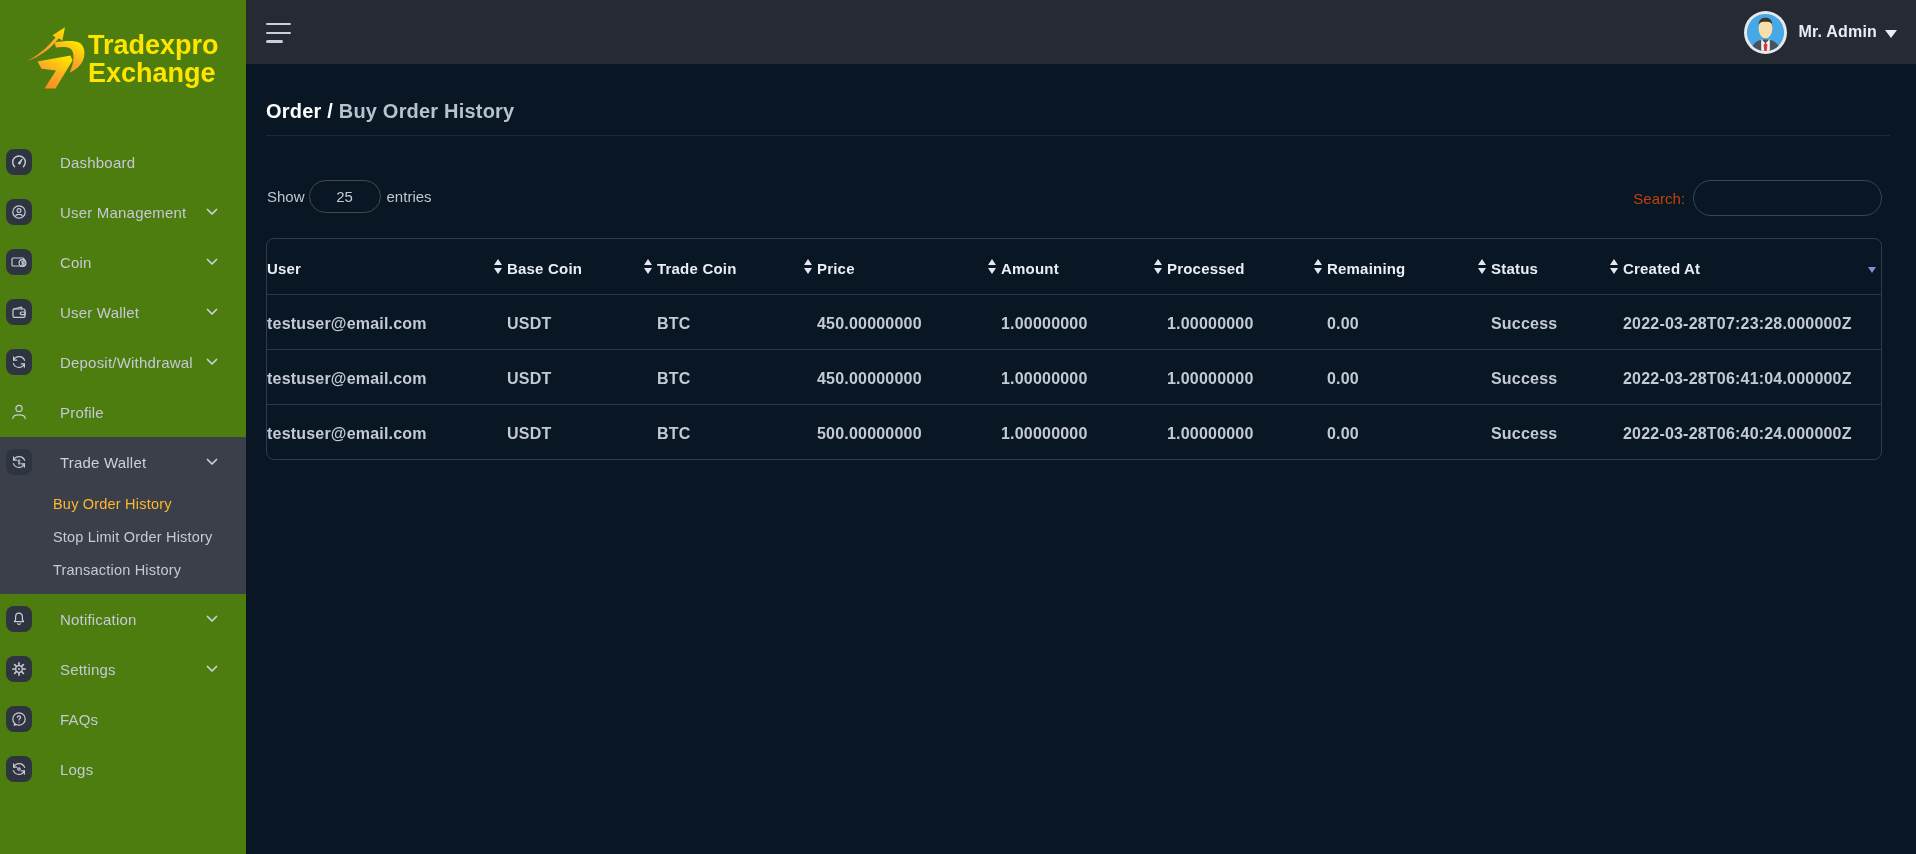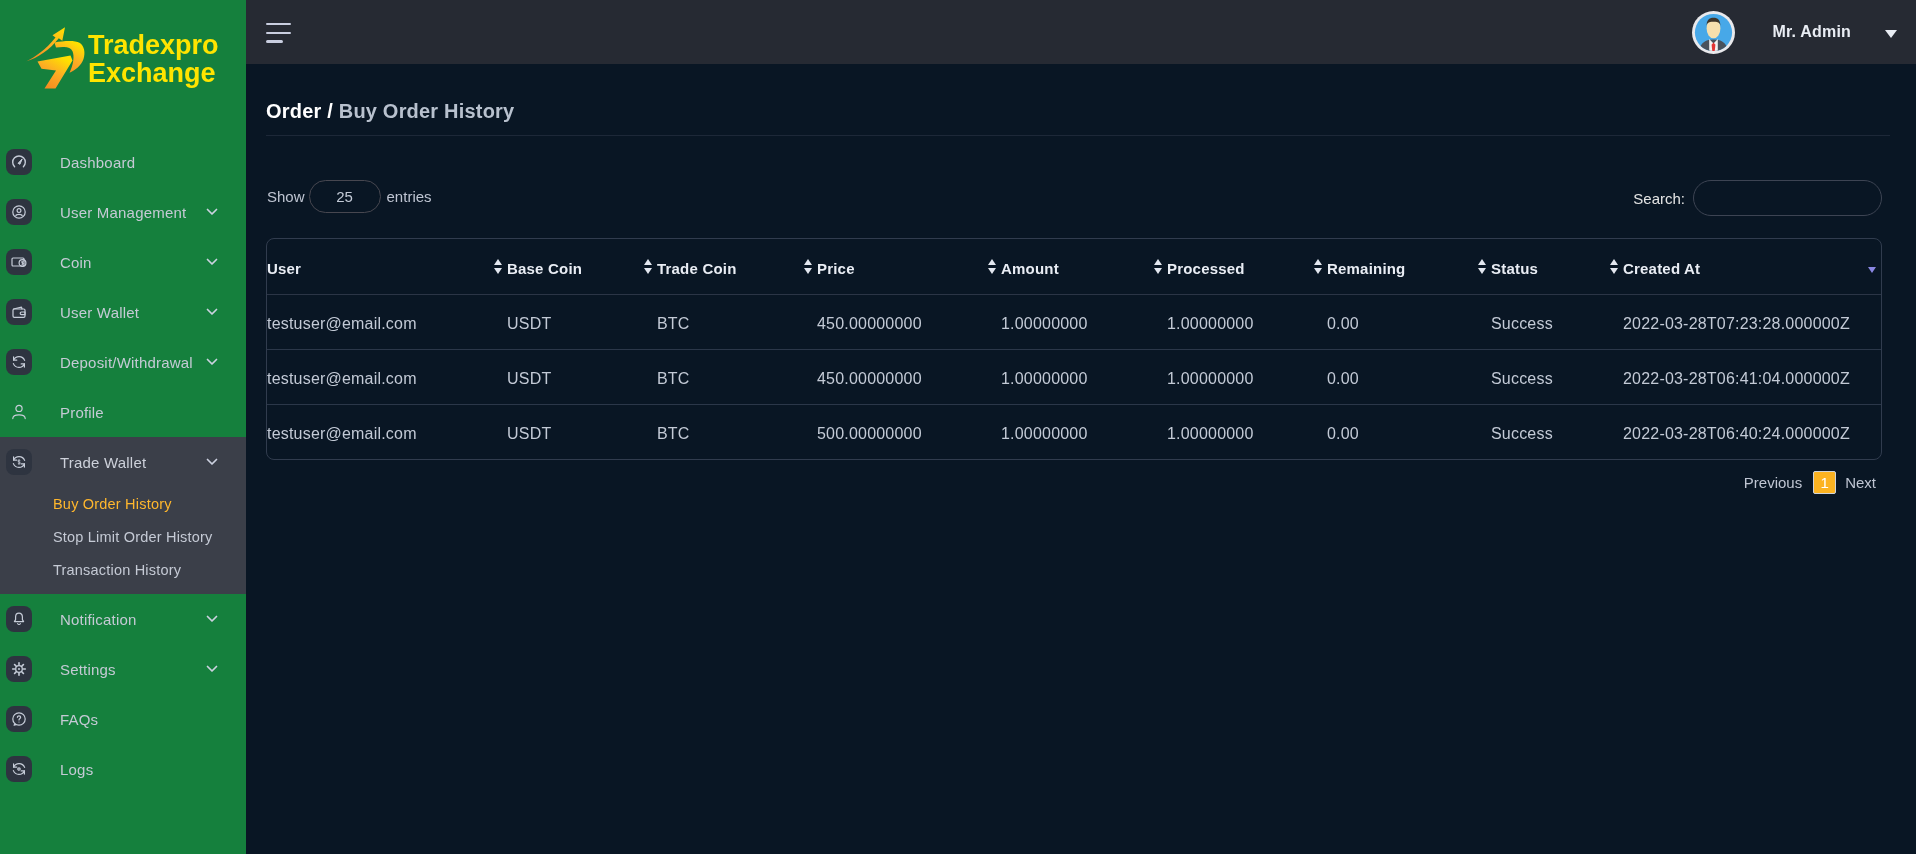--- a/index.html
+++ b/index.html
@@ -7,27 +7,27 @@
 html,body { width:1916px; height:854px; overflow:hidden; }
 body { font-family:"Liberation Sans", sans-serif; background:#091624; color:#c3cad6; }
 
 
 .topbar { position:fixed; left:0; top:0; width:1916px; height:64px; background:#262a33; z-index:5; }
 .burger { position:absolute; left:266px; top:22.5px; width:25px; height:20px; }
 .burger span { position:absolute; left:0; height:2.6px; background:#c9cee0; border-radius:2px; }
 .burger span:nth-child(1){ top:0; width:25px; }
 .burger span:nth-child(2){ top:9.1px; width:25px; }
 .burger span:nth-child(3){ top:17.6px; width:17px; }
-.userbox { position:absolute; right:19px; top:0; height:64px; display:flex; align-items:center;gap:26px; }
+.userbox { position:absolute; right:19px; top:0; height:64px; display:flex; align-items:center; }
 .avatar { width:43px; height:43px; }
 .uname { margin-left:11px; font-size:16px; font-weight:bold; color:#e9edf4; letter-spacing:.2px; }
 .caret { margin-left:8px; margin-top:3px; width:0; height:0; border-left:6.5px solid transparent; border-right:6.5px solid transparent; border-top:8.5px solid #e9edf4; }
 
 
-.sidebar { position:fixed; left:0; top:0; width:246px; height:854px; background:#15803d; z-index:6; }
+.sidebar { position:fixed; left:0; top:0; width:246px; height:854px; background:#4d7c0f; z-index:6; }
 .logo { position:absolute; left:22px; top:24px; }
 .menu { position:absolute; top:137px; left:0; width:246px; }
 .item { position:relative; height:50px; display:flex; align-items:center; padding-left:6px; }
 .ibox { width:26px; height:26px; background:#2e3440; border-radius:8px; display:flex; align-items:center; justify-content:center; flex:0 0 26px; }
 .ibox.noboxbg { background:transparent; }
 .item .lbl { margin-left:28px; font-size:15px; color:#c5cad5; letter-spacing:.2px; }
 .chev { position:absolute; right:28px; top:50%; margin-top:-4px; line-height:0; }
 .subwrap { background:#3b3f49; }
 .subwrap .item .lbl { color:#cdd1da; }
 .subitems { padding:0 0 8px 0; }
@@ -37,30 +37,30 @@
 
 .content { position:absolute; left:246px; top:64px; width:1670px; padding:36px 26px 0 20px; }
 .crumbs { font-size:20px; font-weight:bold; color:#ffffff; letter-spacing:.2px; }
 .crumbs .sec { color:#b8c1ce; }
 .hr { margin-top:12px; border-bottom:1px solid #1d2838; }
 .controls { margin-top:44px; height:36px; position:relative; }
 .showgrp { position:absolute; left:1px; top:0; display:flex; align-items:center; }
 .showgrp .t { font-size:15px; color:#bfc5d2; }
 .selpill { width:72px; height:33px; border:1px solid #474750; border-radius:17px; margin:0 6px 0 4px; display:flex; align-items:center; justify-content:center; font-size:15px; color:#c3cad6; }
 .searchgrp { position:absolute; right:8px; top:0; display:flex; align-items:center; }
-.searchgrp .t { font-size:15px; color:#e5e5e5; margin-right:8px; }
+.searchgrp .t { font-size:15px; color:#c2410c; margin-right:8px; }
 .searchpill { width:189px; height:36px; border:1px solid #3d4453; border-radius:18px; }
 
 
 .tblwrap { margin-top:22px; width:1616px; border:1px solid #313c4e; border-radius:8px; overflow:hidden; }
 table.dt { width:1616px; border-collapse:collapse; table-layout:fixed; }
 table.dt th, table.dt td { text-align:left; font-size:16px; height:55px; padding:0; }
 table.dt thead th { font-size:15px; color:#e9edf4; font-weight:bold; letter-spacing:.2px; position:relative; border-bottom:1px solid #2b3546; padding-top:5px; }
 table.dt tbody tr:last-child td { border-bottom:none !important; }
-table.dt tbody td { color:#c3cad6; border-bottom:1px solid #2b3749; letter-spacing:.2px; padding-top:4px; }
+table.dt tbody td { color:#c3cad6; border-bottom:1px solid #2b3749; letter-spacing:.2px; padding-top:4px;font-weight:bold; }
 .sorticons { position:absolute; right:5px; top:50%; margin-top:-7px; width:8px; height:15px; }
 .sorticons .u { position:absolute; top:0; left:0; width:0; height:0; border-left:4px solid transparent; border-right:4px solid transparent; border-bottom:6.5px solid #e3e7ef; }
 .sorticons .d { position:absolute; bottom:0; left:0; width:0; height:0; border-left:4px solid transparent; border-right:4px solid transparent; border-top:6.5px solid #e3e7ef; }
 .sortdesc { position:absolute; right:7px; top:50%; margin-top:1px; width:0; height:0; border-left:4px solid transparent; border-right:4px solid transparent; border-top:6.5px solid #8a87e2; }
 
 
 .pager { margin-top:11px; width:1616px; display:flex; justify-content:flex-end; align-items:center; padding-right:6px; }
 .pager .pv { font-size:15px; color:#bfc5d2; }
 .pager .pg1 { width:23px; height:23px; background:#fcb321; color:#ffffff; border:1.5px solid #cfd3da; border-radius:2px; font-size:15px; display:flex; align-items:center; justify-content:center; margin:0 9px 0 11px; }
 .pager .nx { font-size:15px; color:#bfc5d2; }
@@ -364,18 +364,13 @@
             <td>500.00000000</td>
             <td>1.00000000</td>
             <td>1.00000000</td>
             <td>0.00</td>
             <td>Success</td>
             <td>2022-03-28T06:40:24.000000Z</td>
       </tr>
     </tbody>
   </table>
     </div>
-  <div class="pager">
-    <span class="pv">Previous</span>
-    <span class="pg1">1</span>
-    <span class="nx">Next</span>
-  </div>
 </div>
 
 </body></html>

